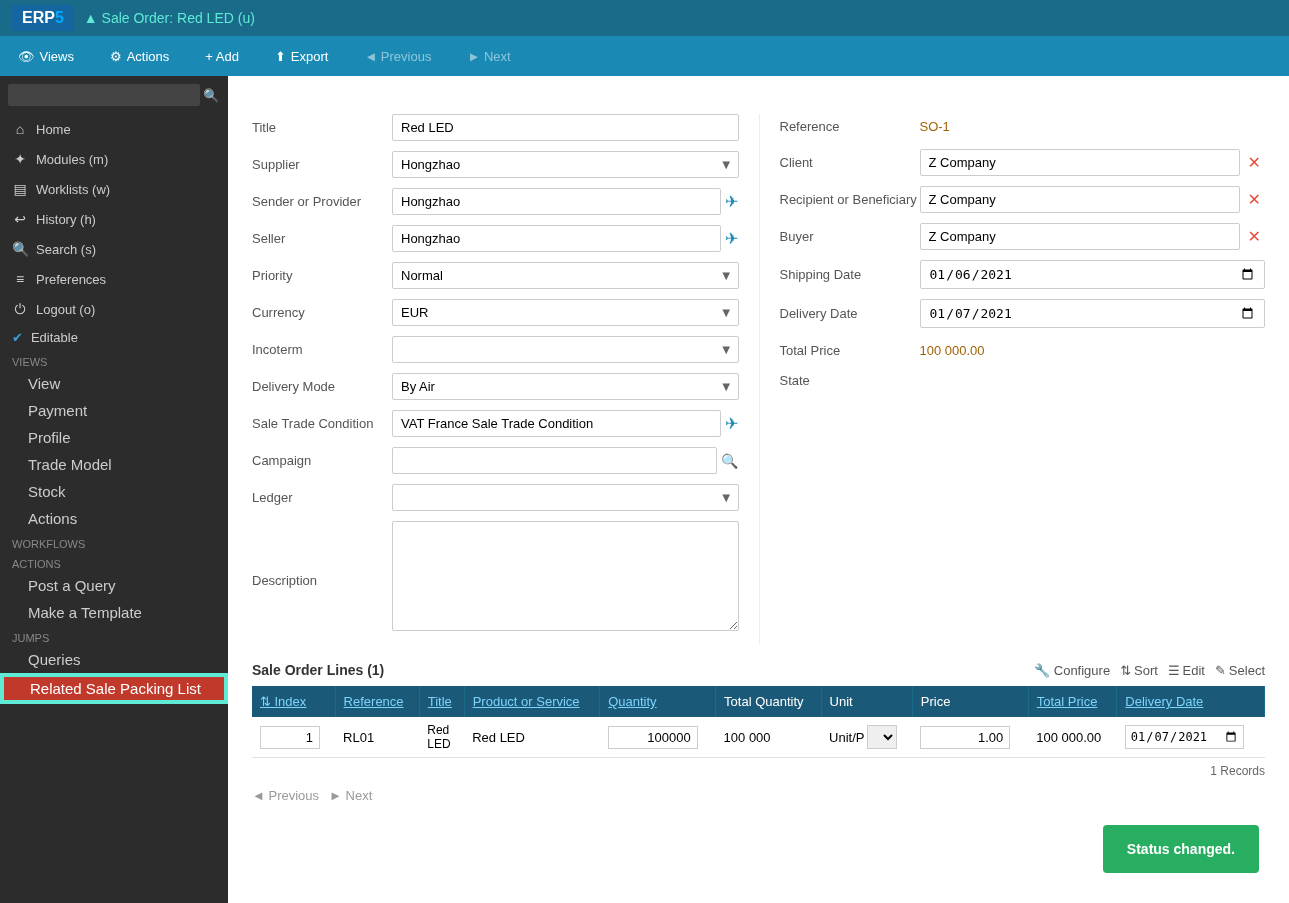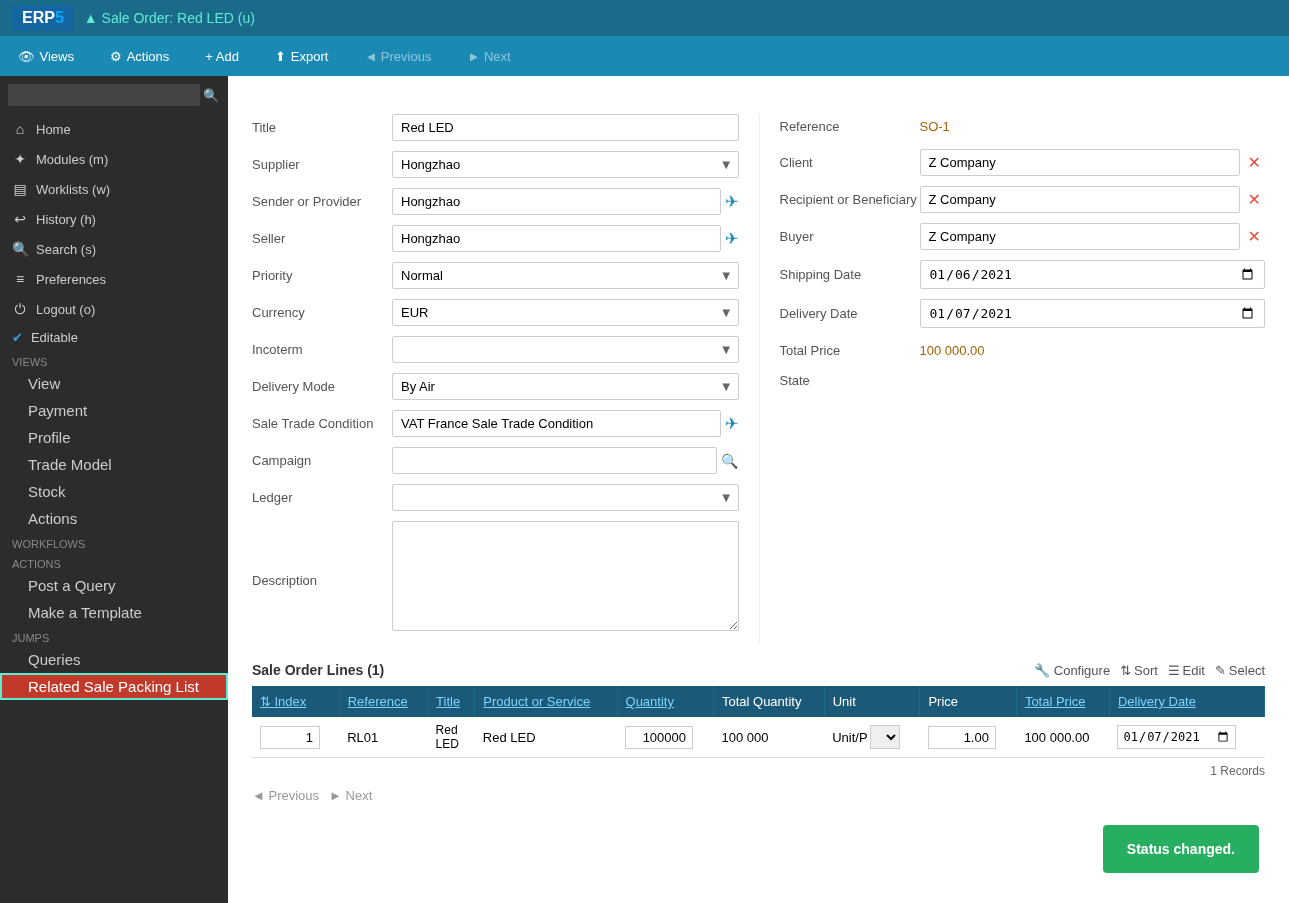--- a/index.html
+++ b/index.html
@@ -20,21 +20,21 @@
     .main-layout { display: flex; flex: 1; overflow: hidden; }
 
     
     .sidebar { width: 228px; background: #2c2c2c; color: #ccc; flex-shrink: 0; overflow-y: auto; }
     .sidebar-search { padding: 8px; display: flex; align-items: center; background: #2c2c2c; }
     .sidebar-search input { flex: 1; background: #444; border: none; color: white; padding: 4px 6px; border-radius: 2px; font-size: 12px; }
     .sidebar-search-icon { color: #aaa; margin-left: 4px; cursor: pointer; }
     .sidebar-item { display: flex; align-items: center; padding: 7px 12px; cursor: pointer; color: #ccc; font-size: 13px; gap: 8px; }
     .sidebar-section { padding: 6px 12px 2px; font-size: 11px; color: #888; text-transform: uppercase; }
     .sidebar-sub { padding: 5px 12px 5px 28px; cursor: pointer; color: #ccc; font-size: 15px; }
-    .sidebar-sub.highlighted { background: #c0392b; color: white; border: 2px solid #5eead4; padding: 3px 12px 3px 26px; }
+    .sidebar-sub.highlighted { background: #c0392b; color: white; border: 4px solid #5eead4; padding: 3px 12px 3px 26px; }
     .sidebar-icon { width: 16px; text-align: center; font-size: 14px; }
     .editable-row { display: flex; align-items: center; padding: 5px 12px; gap: 8px; }
     .checkbox-blue { color: #3a9fe0; }
 
     
     .content { flex: 1; background: white; overflow-y: auto; padding: 38px 24px; }
 
     
     .form-grid { display: grid; grid-template-columns: 1fr 1fr; gap: 0; }
     .form-left { padding-right: 20px; }
@@ -61,21 +61,21 @@
     .section-tools { display: flex; align-items: center; gap: 10px; color: #555; font-size: 13px; }
     .section-tool-btn { background: none; border: none; cursor: pointer; color: #555; font-size: 13px; display: flex; align-items: center; gap: 3px; }
 
     
     .data-table { width: 100%; border-collapse: collapse; font-size: 13px; }
     .data-table thead { background: #1a5a78; color: white; }
     .data-table thead th { padding: 8px 8px; text-align: left; font-weight: normal; border-right: 1px solid #1a6a8a; }
     .data-table thead th a { color: #7dd3fc; text-decoration: underline; cursor: pointer; }
     .data-table tbody tr { border-bottom: 1px solid #e0e0e0; }
     .data-table tbody td { padding: 6px 8px; vertical-align: middle; }
-    .table-input { border: 1px solid #ccc; padding: 3px 6px; font-size: 13px; width: 68px; text-align: right; }
+    .table-input { border: 1px solid #ccc; padding: 3px 6px; font-size: 13px; width: 90px; text-align: right; }
     .table-input-narrow { width: 60px; }
     .unit-select-wrap { display: flex; align-items: center; gap: 2px; }
     .unit-select-wrap select { border: 1px solid #ccc; padding: 3px 4px; font-size: 12px; }
     .table-date-input { border: 1px solid #ccc; padding: 3px 4px; font-size: 12px; }
     .records-info { text-align: right; color: #666; font-size: 12px; margin-top: 6px; }
 
     
     .pagination { display: flex; align-items: center; gap: 10px; margin-top: 10px; }
     .page-btn { color: #1a8ab5; background: none; border: none; cursor: pointer; font-size: 13px; }
     .page-btn.disabled { color: #999; cursor: default; }

